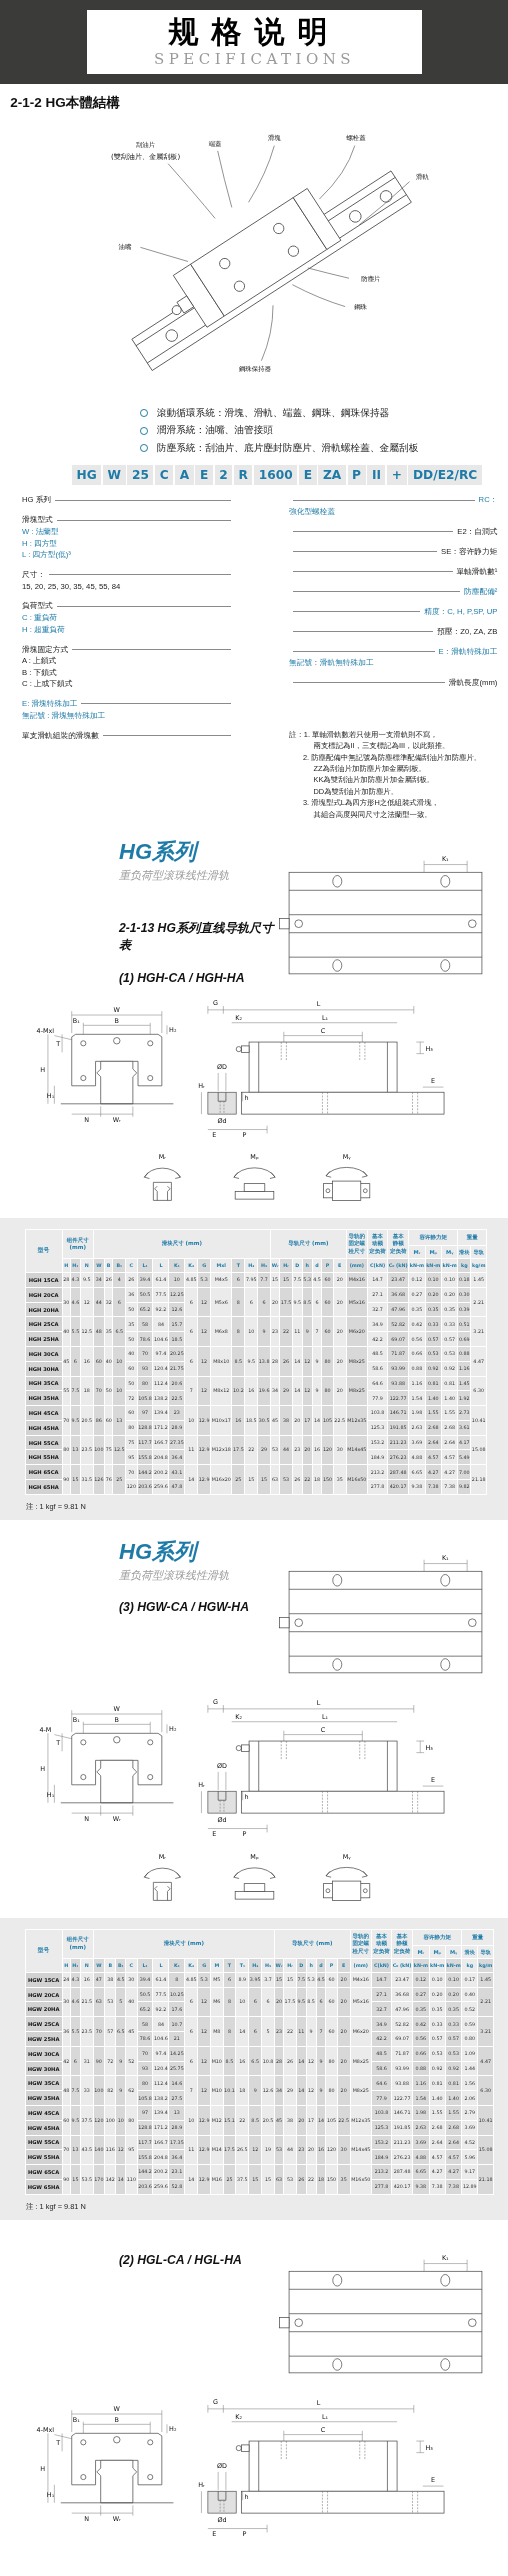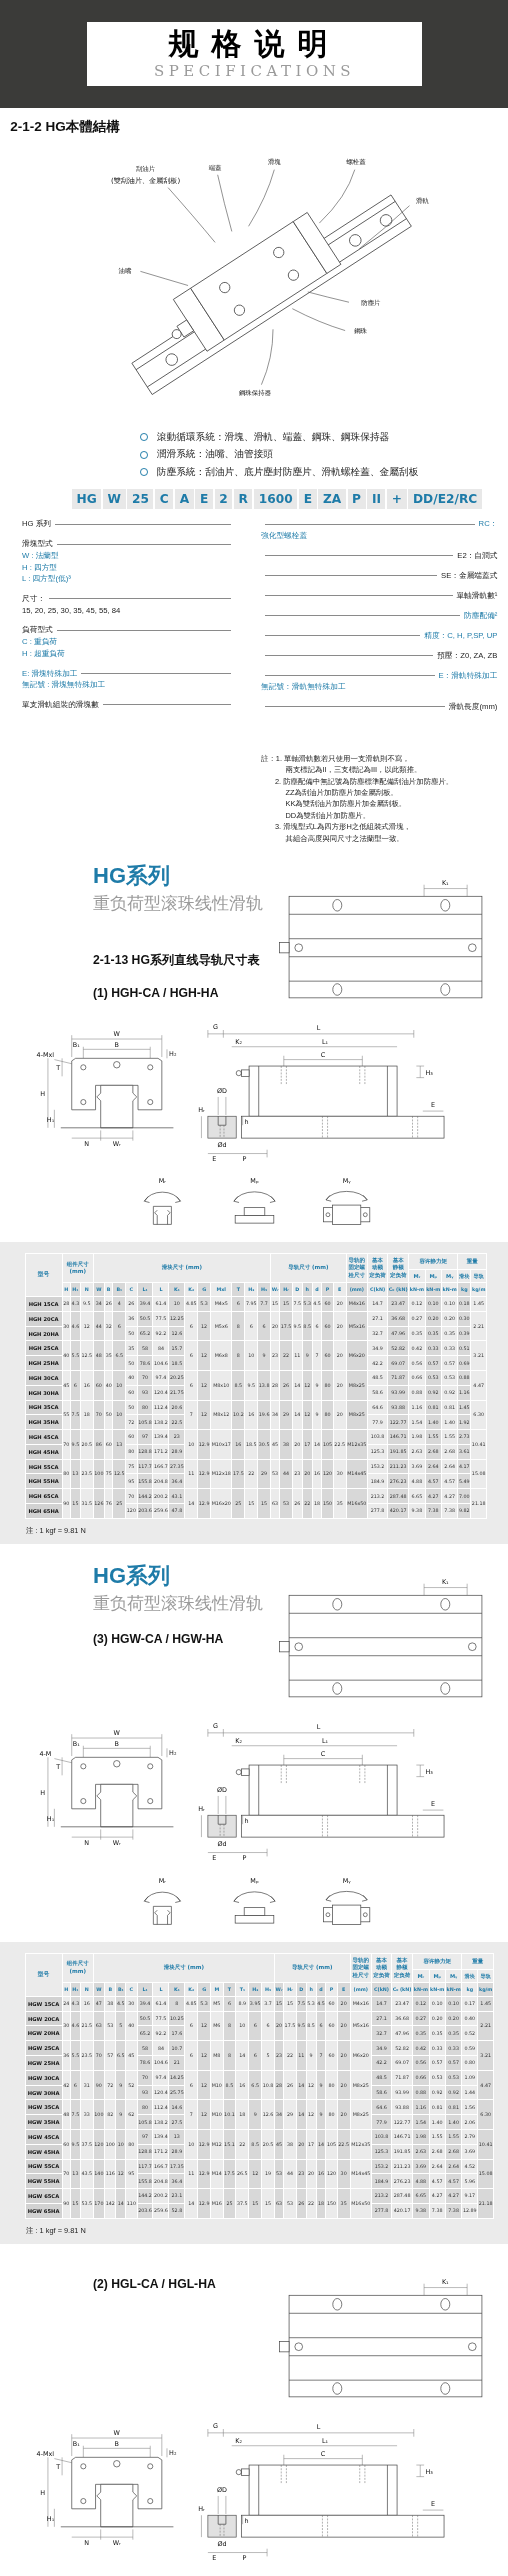--- a/index.html
+++ b/index.html
@@ -1,56 +1,56 @@
 <!DOCTYPE html>
 <html style="font-size:10.3px"><head>
 <meta charset="utf-8">
 <style>
   html,body{margin:0;padding:0;background:#fff;}
   body{font-family:"Liberation Sans","DejaVu Sans",sans-serif;color:#222;}
   .page{width:509px;margin:0 auto;background:#fff;overflow:hidden;}
 
   
-  .specs-header{background:#3b3b39;height:108px;display:flex;align-items:center;justify-content:center;}
+  .specs-header{background:#3b3b39;height:84px;display:flex;align-items:center;justify-content:center;}
   .specs-box{background:#fff;width:335px;padding:5.2px 0 6.4px 0;text-align:center;}
   .title-zh{font-family:"DejaVu Serif","Liberation Serif",serif;font-size:30px;font-weight:bold;letter-spacing:13px;color:#000;line-height:1.1;}
   .title-en{font-family:"DejaVu Serif","Liberation Serif",serif;font-size:15px;color:#9a9a9a;letter-spacing:4.5px;margin-top:1.3px;}
 
   
   .sec-heading{font-size:13.5px;font-weight:bold;color:#111;margin:10.3px 0 0 10.3px;}
   .iso-svg{display:block;margin:0 auto;}
   .iso-svg text{font-size:15px;fill:#222;text-anchor:middle;}
   .iso-svg text.sub{font-size:11px;}
   .iso-svg .ld{fill:none;stroke:#555;stroke-width:1;}
   .bullets{list-style:none;margin:3.9px 0 0 140px;padding:0;}
   .bullets li{display:flex;align-items:center;margin:4.5px 0;font-size:9.7px;color:#222;}
   .ring{width:5.8px;height:5.8px;border:1.9px solid #1e7ba8;border-radius:50%;display:inline-block;margin-right:9px;flex:none;}
 
   
   .mc-heading{font-size:10.3px;font-weight:bold;margin:16.7px 0 0 5.2px;color:#111;}
   .code-row{margin:10.3px 0 0 72px;display:flex;flex-wrap:wrap;}
   .seg{background:#e8e8e8;color:#1e7ba8;font-weight:bold;font-size:12.2px;padding:3.2px 4.5px;margin-right:1.9px;font-family:"DejaVu Sans",sans-serif;}
-  .mc-cols{display:flex;margin:9px 11.6px 0 22px;}
+  .mc-cols{display:flex;margin:9px 11.6px 0 22px;gap:28px;}
   .mc-left{width:213px;}
   .mc-right{flex:1;padding-left:26px;}
   .mc-group{margin-bottom:8.4px;}
   .mc-row{display:flex;align-items:center;}
   .mc-line{font-size:7.7px;color:#222;line-height:1.5;}
   .mc-line.blue{color:#1e7ba8;}
   .rule{flex:1;border-top:0.6px solid #8a8a8a;margin:0 3.9px;}
   .mc-notes{margin-top:6.4px;font-size:7.4px;color:#222;line-height:1.55;}
   .mc-notes .n0{margin-left:0;margin-top:40px;}
   .mc-notes .n1{margin-left:14px;}
   .mc-notes .n2{margin-left:24.5px;}
 
   
   .series-head-row{display:flex;margin-top:16.7px;}
-  .series-left{flex:1;padding-left:93px;}
+  .series-left{flex:1;padding-left:119px;font-style:italic;}
   .series-title{color:#1e7ba8;font-size:22px;font-weight:bold;}
-  .series-subtitle{color:#9a9a9a;font-size:17px;margin-top:1.3px;}
+  .series-subtitle{color:#9a9a9a;font-size:11px;margin-top:1.3px;}
   .table-heading{font-size:12.2px;font-weight:bold;color:#111;margin-top:37px;}
   .variant-heading{font-size:12.2px;font-weight:bold;color:#111;margin-top:16.7px;}
   .topview-wrap{width:213px;margin:15.5px 16.7px 0 0;flex:none;}
   .views-row{display:flex;margin:9px 0 0 35px;}
   .dwg text{font-size:10px;fill:#111;text-anchor:middle;font-family:"DejaVu Sans",sans-serif;}
   .dwg .ln{stroke:#444;fill:none;stroke-width:1.1;}
   .dwg .fill{fill:#fff;stroke:#444;stroke-width:1.1;}
   .dwg .shadefill{fill:#e1e1e1;stroke:#444;stroke-width:1;}
   .dwg .dim{stroke:#777;stroke-width:0.8;fill:none;}
   .dwg .dash{stroke:#666;stroke-width:0.8;stroke-dasharray:3,2;fill:none;}
@@ -185,20 +185,29 @@
           <div class="mc-group">
             <div class="mc-row">
               <span class="mc-line">負荷型式</span>
               <div class="rule"></div>
             </div>
             <div class="mc-line blue">C : 重負荷</div>
             <div class="mc-line blue">H : 超重負荷</div>
           </div>
           <div class="mc-group">
             <div class="mc-row">
+              <span class="mc-line">滑塊固定方式</span>
+              <div class="rule"></div>
+            </div>
+            <div class="mc-line">A : 上鎖式</div>
+            <div class="mc-line">B : 下鎖式</div>
+            <div class="mc-line">C : 上或下鎖式</div>
+          </div>
+          <div class="mc-group">
+            <div class="mc-row">
               <span class="mc-line blue">E: 滑塊特殊加工</span>
               <div class="rule"></div>
             </div>
             <div class="mc-line blue">無記號 : 滑塊無特殊加工</div>
           </div>
           <div class="mc-group">
             <div class="mc-row">
               <span class="mc-line">單支滑軌組裝的滑塊數</span>
               <div class="rule"></div>
             </div>
@@ -215,21 +224,21 @@
             </div>
             <div class="mc-group">
               <div class="mc-row">
                 <div class="rule"></div>
                 <span class="mc-line">E2：自潤式</span>
               </div>
             </div>
             <div class="mc-group">
               <div class="mc-row">
                 <div class="rule"></div>
-                <span class="mc-line">SE：金屬端蓋式</span>
+                <span class="mc-line">SE：容许静力矩</span>
               </div>
             </div>
             <div class="mc-group">
               <div class="mc-row">
                 <div class="rule"></div>
                 <span class="mc-line">單軸滑軌數¹</span>
               </div>
             </div>
             <div class="mc-group">
               <div class="mc-row">

